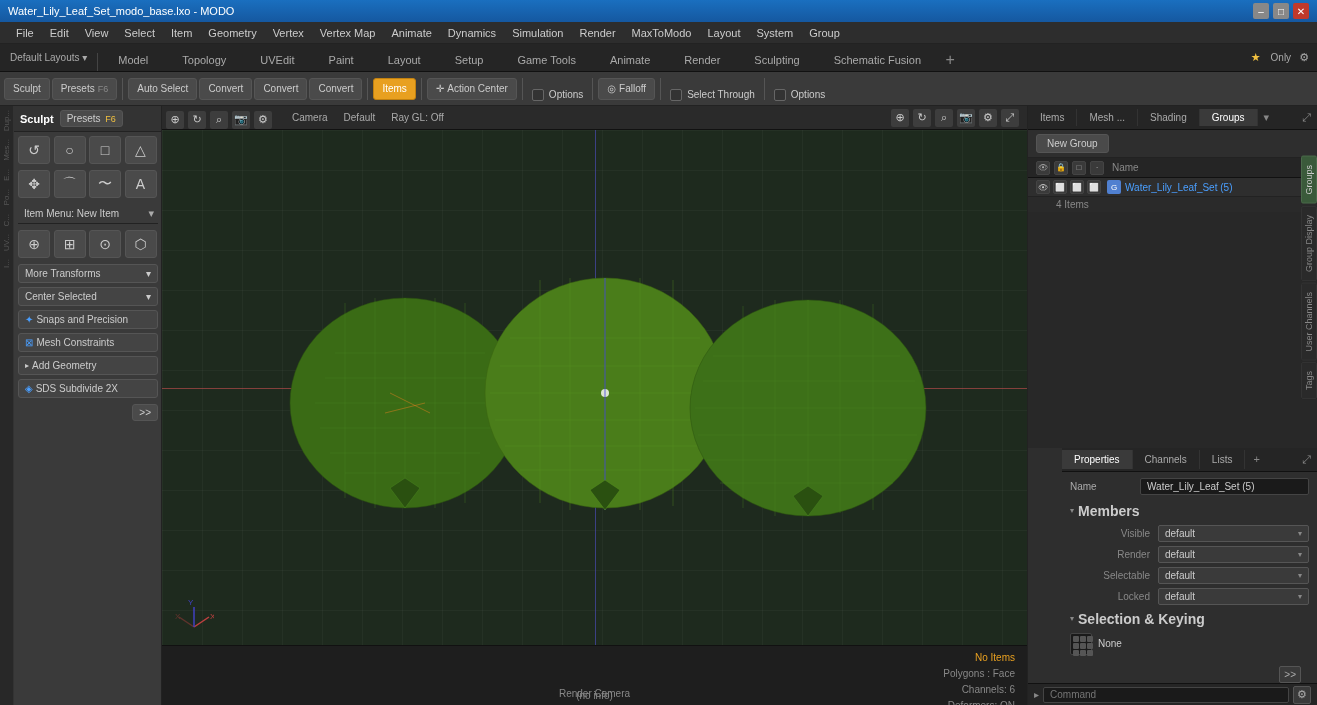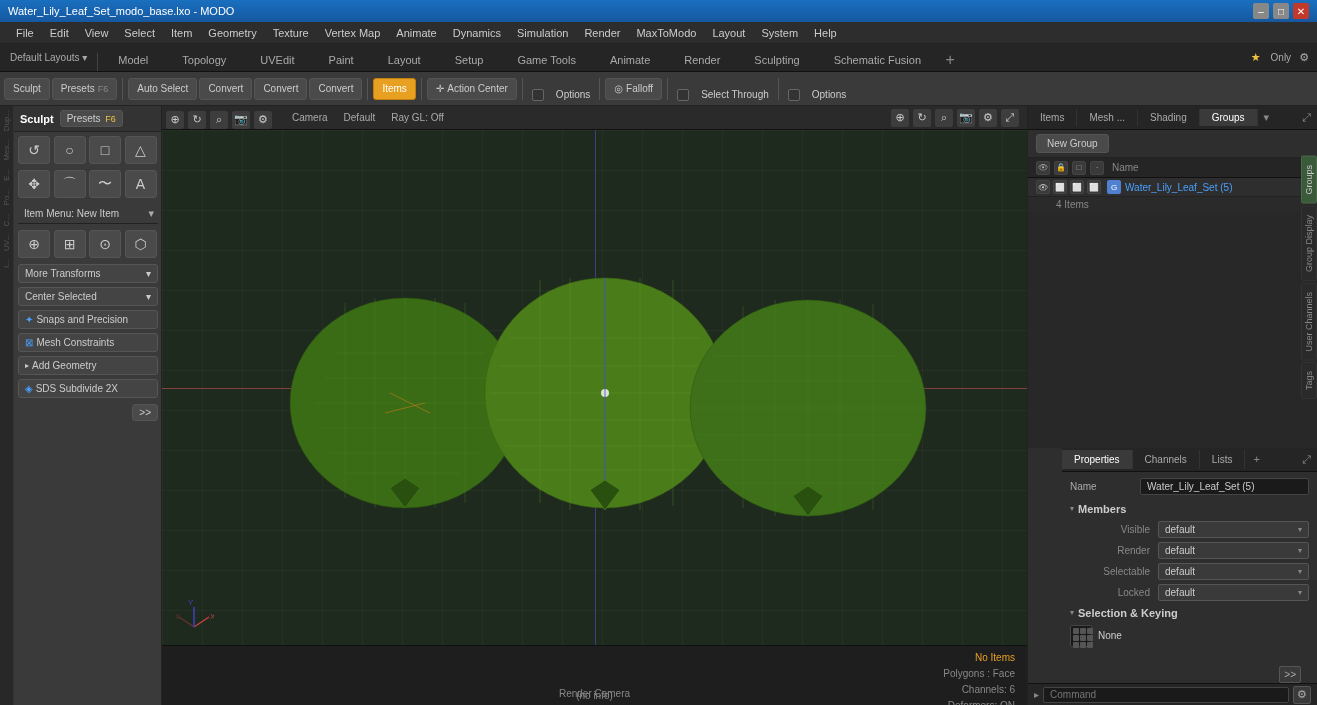--- a/index.html
+++ b/index.html
@@ -96,21 +96,21 @@
       color: #ccc;
       cursor: pointer;
       font-size: 10px;
       display: flex;
       align-items: center;
       gap: 3px;
       height: 22px;
     }
     .tool-btn.active { background: #e8a020; color: #fff; border-color: #c08010; }
     .tool-separator { width: 1px; height: 22px; background: #555; margin: 0 3px; }
-    .tool-check { display: flex; align-items: center; gap: 12px; color: #ccc; font-size: 10px; cursor: pointer; padding: 0 4px; margin-top: 12px; }
+    .tool-check { display: flex; align-items: center; gap: 5px; color: #ccc; font-size: 10px; cursor: pointer; padding: 0 4px; margin-top: 12px; }
     .check-box { width: 12px; height: 12px; border: 1px solid #666; background: #333; border-radius: 2px; }
 
     
     #main-layout {
       display: flex;
       height: calc(705px - 22px - 22px - 28px - 34px);
     }
 
     
     #left-panel {
@@ -478,21 +478,21 @@
       font-size: 10px;
     }
 
     .section-header {
       display: flex;
       align-items: center;
       margin-bottom: 6px;
       cursor: pointer;
     }
     .section-arrow { color: #888; margin-right: 4px; font-size: 8px; }
-    .section-title { color: #ccc; font-size: 11px; font-weight: bold; text-align: center; }
+    .section-title { color: #ccc; font-size: 14px; font-weight: bold; text-align: center; }
 
     .prop-row {
       display: flex;
       align-items: center;
       margin-bottom: 4px;
     }
     .prop-row-label {
       width: 80px;
       color: #888;
       font-size: 10px;
@@ -627,30 +627,30 @@
   </div>
 </div>
 
 <div id="menu-bar">
   <span class="menu-item">File</span>
   <span class="menu-item">Edit</span>
   <span class="menu-item">View</span>
   <span class="menu-item">Select</span>
   <span class="menu-item">Item</span>
   <span class="menu-item">Geometry</span>
-  <span class="menu-item">Texture</span>
+  <span class="menu-item">Vertex</span>
   <span class="menu-item">Vertex Map</span>
   <span class="menu-item">Animate</span>
   <span class="menu-item">Dynamics</span>
   <span class="menu-item">Simulation</span>
   <span class="menu-item">Render</span>
   <span class="menu-item">MaxToModo</span>
   <span class="menu-item">Layout</span>
   <span class="menu-item">System</span>
-  <span class="menu-item">Help</span>
+  <span class="menu-item">Group</span>
 </div>
 
 <div id="tab-bar">
   <span style="color:#aaa;font-size:10px;padding:0 6px;align-self:center;cursor:pointer;">Default Layouts ▾</span>
   <div style="width:1px;height:18px;background:#444;margin:0 4px;"></div>
   <div class="main-tab">Model</div>
   <div class="main-tab">Topology</div>
   <div class="main-tab">UVEdit</div>
   <div class="main-tab">Paint</div>
   <div class="main-tab">Layout</div>

